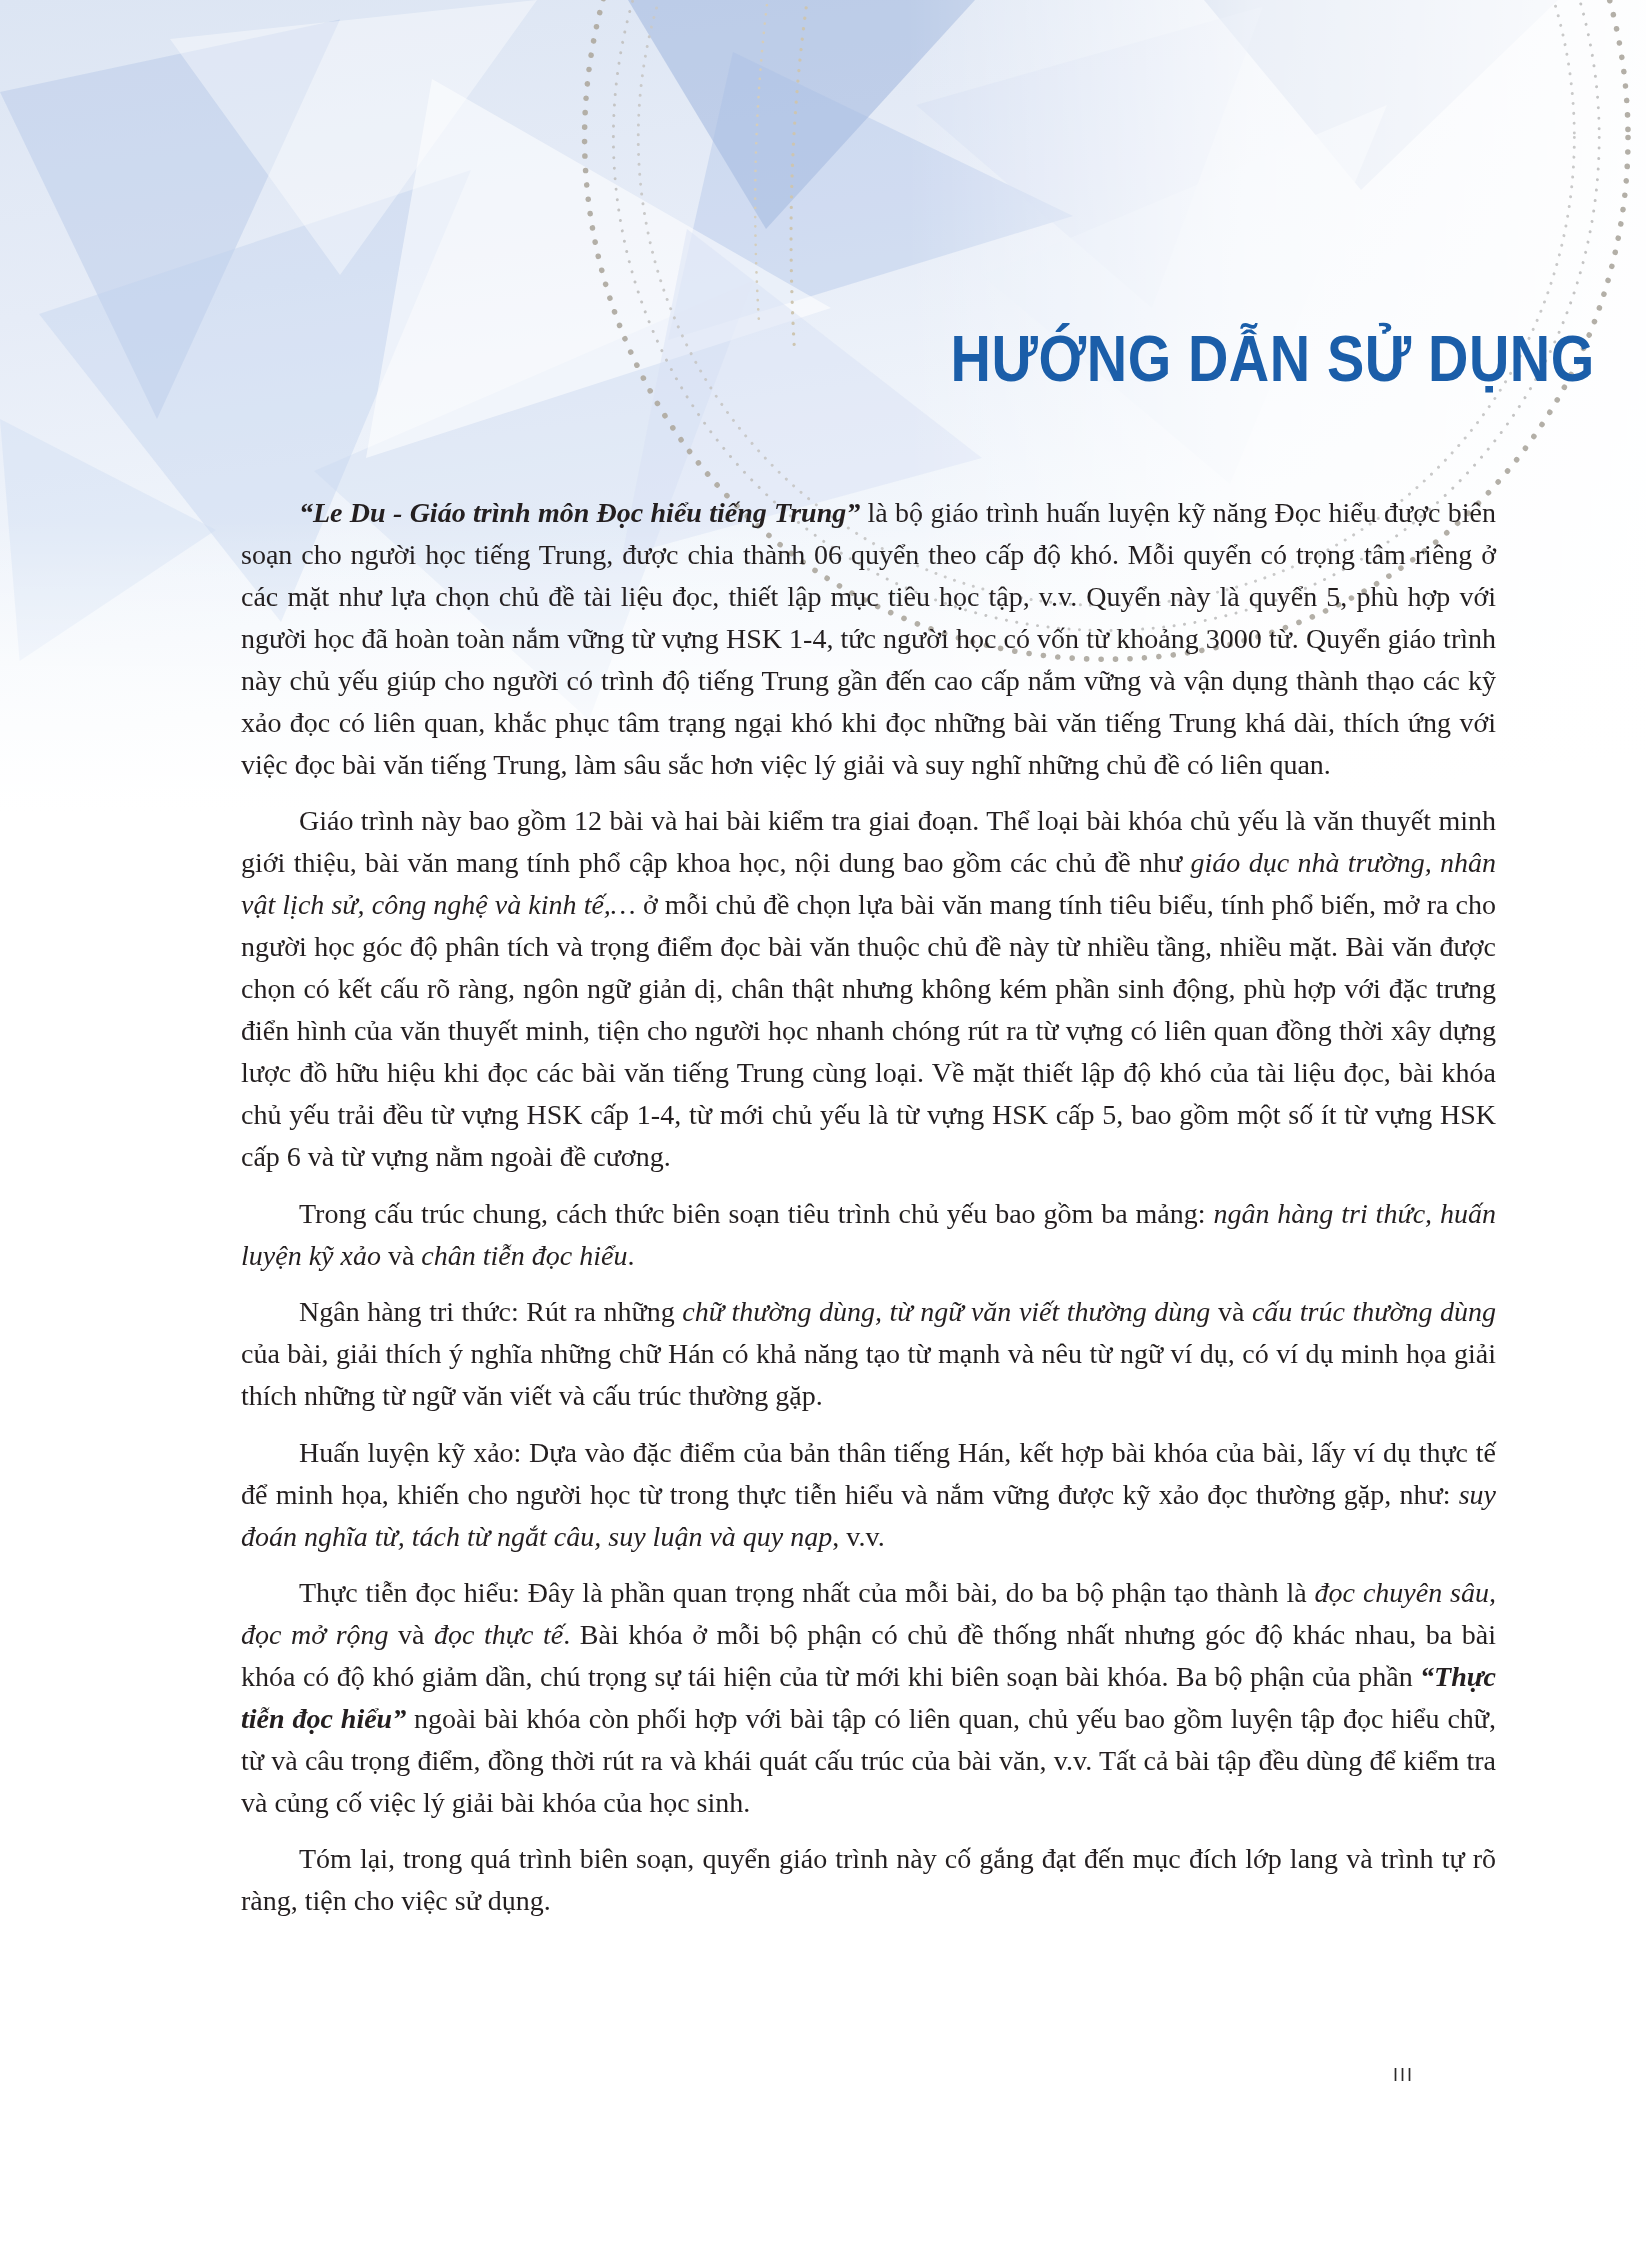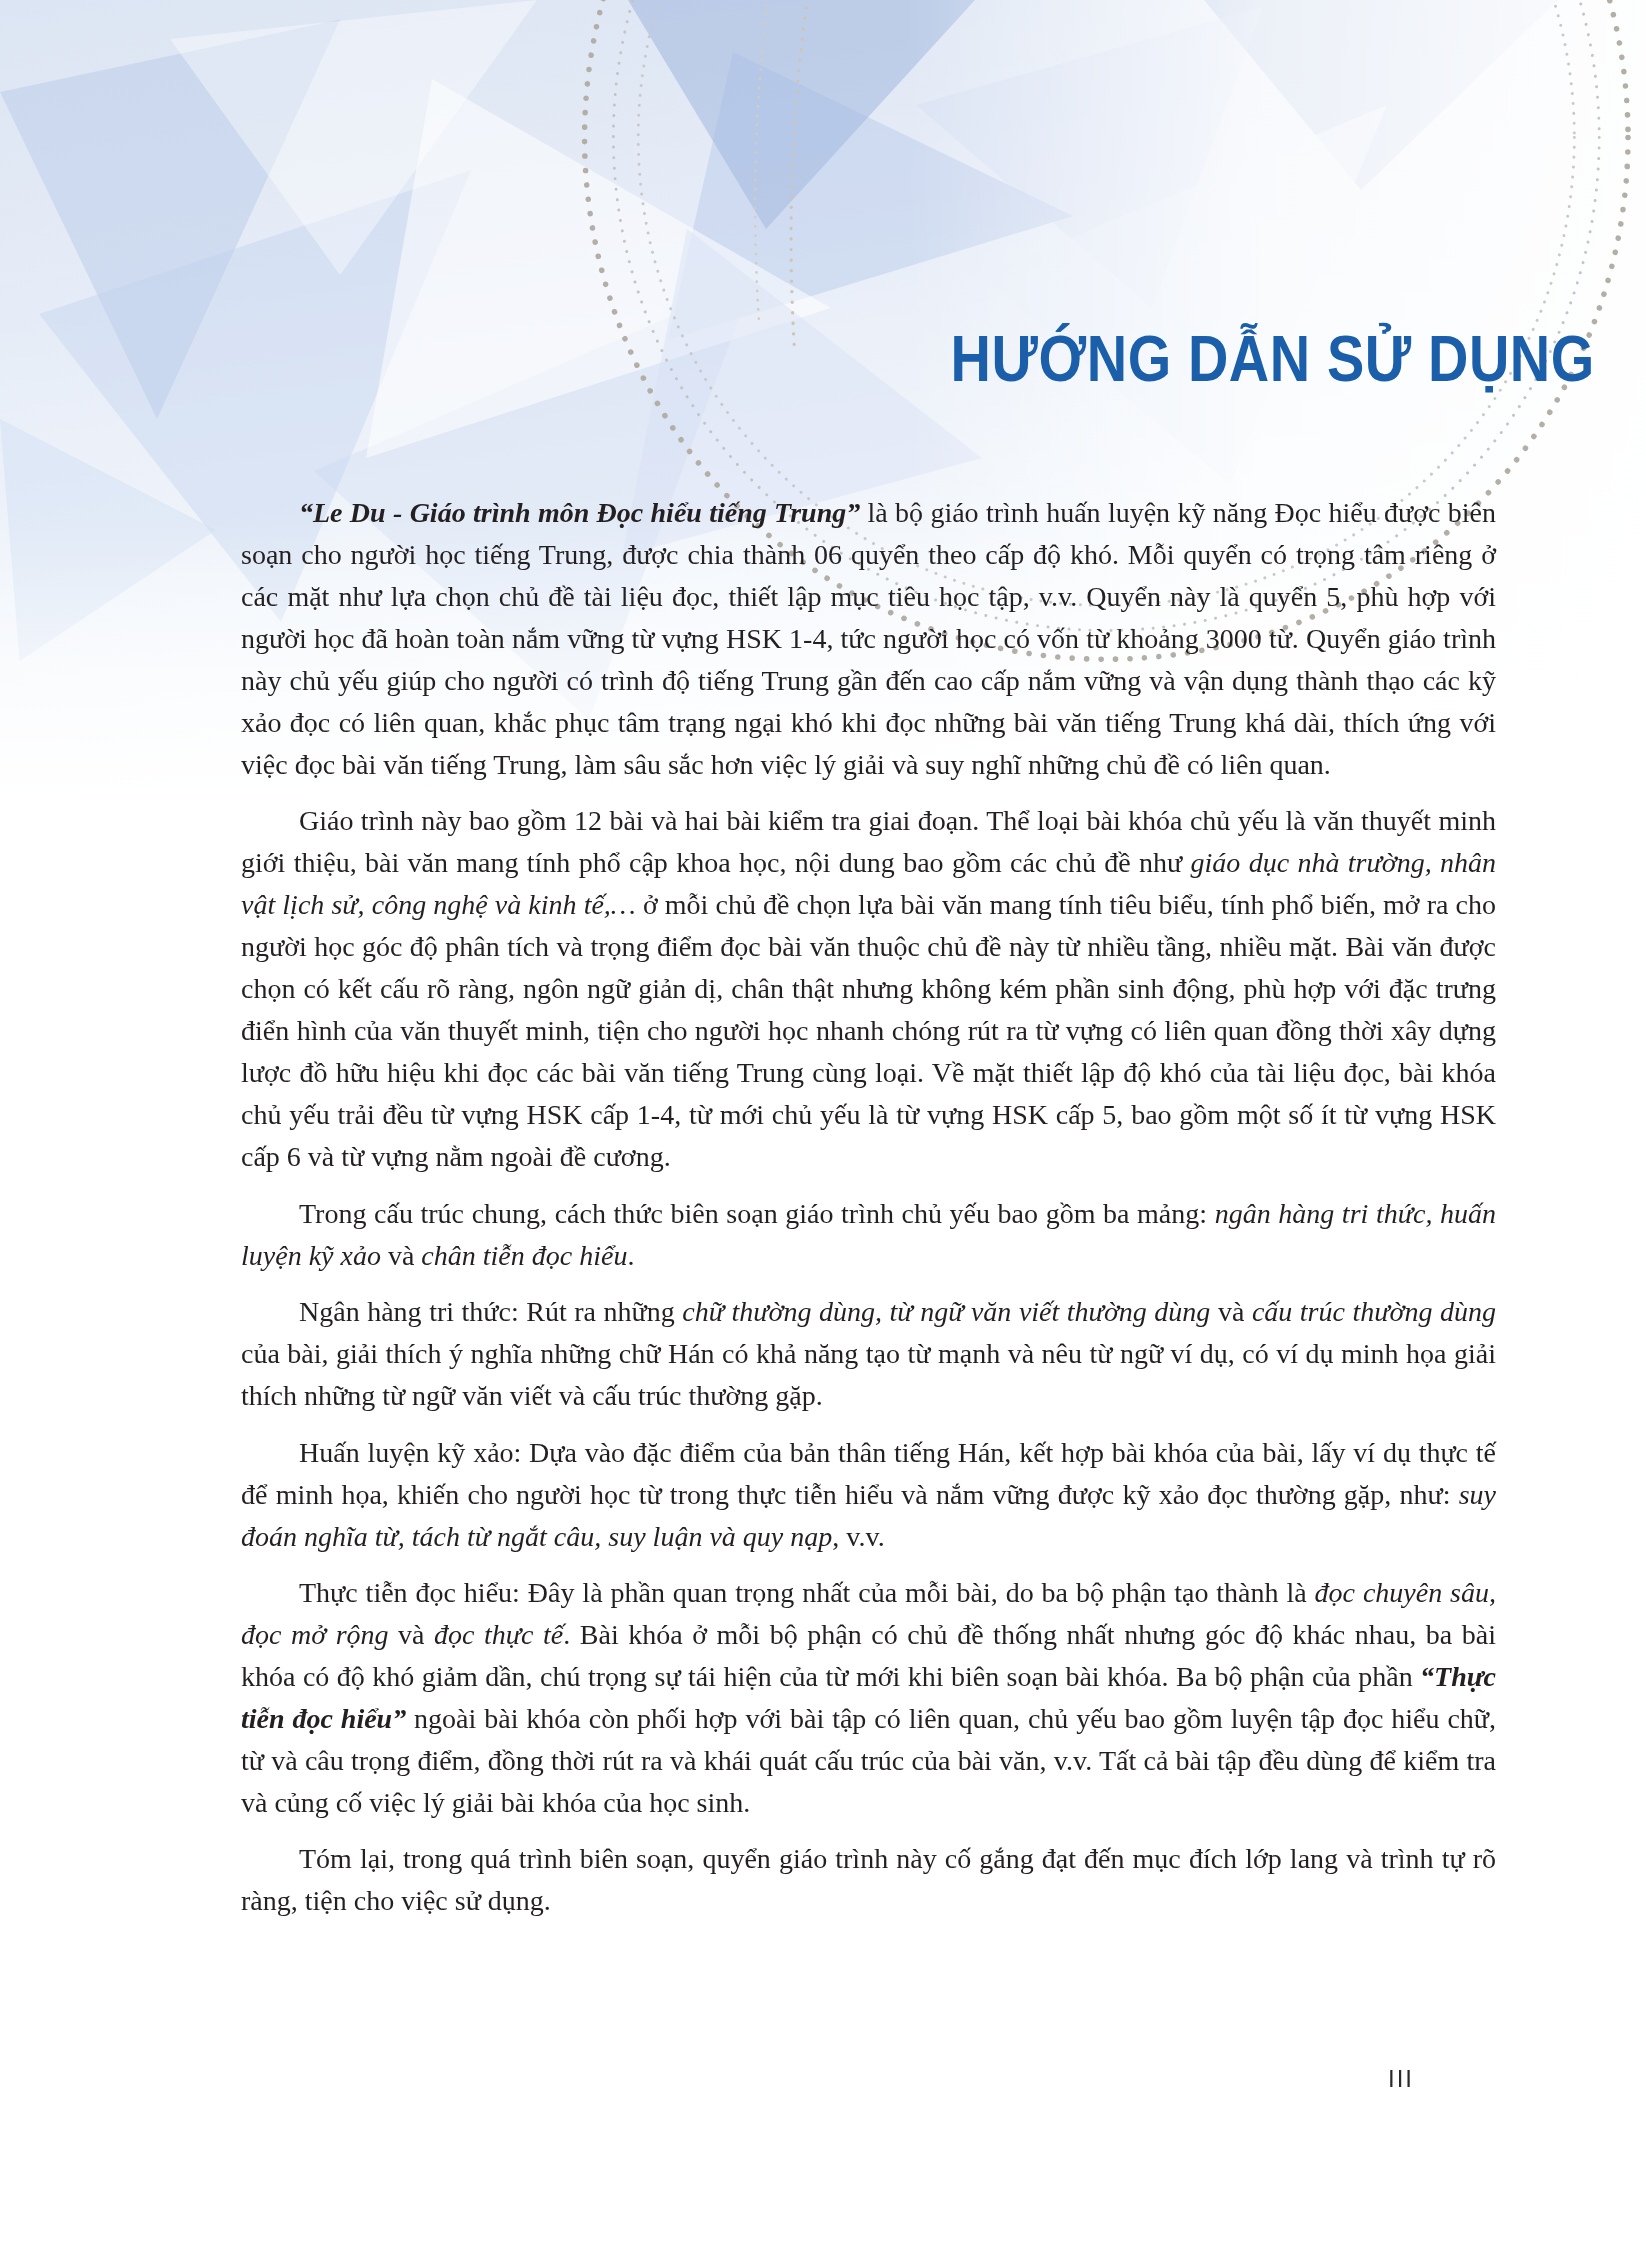--- a/index.html
+++ b/index.html
@@ -52,21 +52,21 @@
     font-size:33px; line-height:39px; color:#1e7cc6; text-indent:0; text-align:left;
   }
   .run { white-space:pre-wrap; }
   .r-n  { font-weight:normal; font-style:normal; }
   .r-b  { font-weight:normal;   font-style:normal; }
   .r-i  { font-weight:normal; font-style:italic; }
   .r-bi { font-weight:bold;   font-style:italic; }
 
   .page-number {
     position:absolute; top:2065px; right:233px;
-    font-family:"Liberation Sans", sans-serif; font-size:24px; color:#2b2a2a; letter-spacing:2px;
+    font-family:"Liberation Sans", sans-serif; font-size:18px; color:#2b2a2a; letter-spacing:2px;
   }
 </style>
 </head>
 <body>
 
 <div class="page">
 
   <div class="bg-facets">
     <div class="facet f1"></div>
     <div class="facet f2"></div>
@@ -92,21 +92,21 @@
     <path d="M 1175 -20 Q 1142 230 1160 500" fill="none" stroke="#d4cdbc" stroke-width="4" stroke-dasharray="0.1 14" stroke-linecap="round"></path>
   </svg>
 
   <h1 class="title">
     <span class="title-inner">HƯỚNG DẪN SỬ DỤNG</span>
   </h1>
 
   <div class="text-col">
     <p class="para"><span class="run r-bi">“Le Du - Giáo trình môn Đọc hiểu tiếng Trung” </span><span class="run r-n">là bộ giáo trình huấn luyện kỹ năng Đọc hiểu được biên soạn cho người học tiếng Trung, được chia thành 06 quyển theo cấp độ khó. Mỗi quyển có trọng tâm riêng ở các mặt như lựa chọn chủ đề tài liệu đọc, thiết lập mục tiêu học tập, v.v. Quyển này là quyển 5, phù hợp với người học đã hoàn toàn nắm vững từ vựng HSK 1-4, tức người học có vốn từ khoảng 3000 từ. Quyển giáo trình này chủ yếu giúp cho người có trình độ tiếng Trung gần đến cao cấp nắm vững và vận dụng thành thạo các kỹ xảo đọc có liên quan, khắc phục tâm trạng ngại khó khi đọc những bài văn tiếng Trung khá dài, thích ứng với việc đọc bài văn tiếng Trung, làm sâu sắc hơn việc lý giải và suy nghĩ những chủ đề có liên quan.</span></p>
     <p class="para"><span class="run r-n">Giáo trình này bao gồm 12 bài và hai bài kiểm tra giai đoạn. Thể loại bài khóa chủ yếu là văn thuyết minh giới thiệu, bài văn mang tính phổ cập khoa học, nội dung bao gồm các chủ đề như </span><span class="run r-i">giáo dục nhà trường, nhân vật lịch sử, công nghệ và kinh tế,…</span><span class="run r-n"> ở mỗi chủ đề chọn lựa bài văn mang tính tiêu biểu, tính phổ biến, mở ra cho người học góc độ phân tích và trọng điểm đọc bài văn thuộc chủ đề này từ nhiều tầng, nhiều mặt. Bài văn được chọn có kết cấu rõ ràng, ngôn ngữ giản dị, chân thật nhưng không kém phần sinh động, phù hợp với đặc trưng điển hình của văn thuyết minh, tiện cho người học nhanh chóng rút ra từ vựng có liên quan đồng thời xây dựng lược đồ hữu hiệu khi đọc các bài văn tiếng Trung cùng loại. Về mặt thiết lập độ khó của tài liệu đọc, bài khóa chủ yếu trải đều từ vựng HSK cấp 1-4, từ mới chủ yếu là từ vựng HSK cấp 5, bao gồm một số ít từ vựng HSK cấp 6 và từ vựng nằm ngoài đề cương.</span></p>
-    <p class="para"><span class="run r-n">Trong cấu trúc chung, cách thức biên soạn giáo trình chủ yếu bao gồm ba mảng: </span><span class="run r-i">ngân hàng tri thức, huấn luyện kỹ xảo</span><span class="run r-n"> và </span><span class="run r-i">chân tiễn đọc hiểu</span><span class="run r-n">.</span></p>
+    <p class="para"><span class="run r-n">Trong cấu trúc chung, cách thức biên soạn tiêu trình chủ yếu bao gồm ba mảng: </span><span class="run r-i">ngân hàng tri thức, huấn luyện kỹ xảo</span><span class="run r-n"> và </span><span class="run r-i">chân tiễn đọc hiểu</span><span class="run r-n">.</span></p>
     <p class="para"><span class="run r-b">Ngân hàng tri thức: </span><span class="run r-n">Rút ra những </span><span class="run r-i">chữ thường dùng, từ ngữ văn viết thường dùng</span><span class="run r-n"> và </span><span class="run r-i">cấu trúc thường dùng</span><span class="run r-n"> của bài, giải thích ý nghĩa những chữ Hán có khả năng tạo từ mạnh và nêu từ ngữ ví dụ, có ví dụ minh họa giải thích những từ ngữ văn viết và cấu trúc thường gặp.</span></p>
     <p class="para"><span class="run r-b">Huấn luyện kỹ xảo: </span><span class="run r-n">Dựa vào đặc điểm của bản thân tiếng Hán, kết hợp bài khóa của bài, lấy ví dụ thực tế để minh họa, khiến cho người học từ trong thực tiễn hiểu và nắm vững được kỹ xảo đọc thường gặp, như: </span><span class="run r-i">suy đoán nghĩa từ, tách từ ngắt câu, suy luận và quy nạp</span><span class="run r-n">, v.v.</span></p>
     <p class="para"><span class="run r-b">Thực tiễn đọc hiểu: </span><span class="run r-n">Đây là phần quan trọng nhất của mỗi bài, do ba bộ phận tạo thành là </span><span class="run r-i">đọc chuyên sâu, đọc mở rộng</span><span class="run r-n"> và </span><span class="run r-i">đọc thực tế</span><span class="run r-n">. Bài khóa ở mỗi bộ phận có chủ đề thống nhất nhưng góc độ khác nhau, ba bài khóa có độ khó giảm dần, chú trọng sự tái hiện của từ mới khi biên soạn bài khóa. Ba bộ phận của phần </span><span class="run r-bi">“Thực tiễn đọc hiểu”</span><span class="run r-n"> ngoài bài khóa còn phối hợp với bài tập có liên quan, chủ yếu bao gồm luyện tập đọc hiểu chữ, từ và câu trọng điểm, đồng thời rút ra và khái quát cấu trúc của bài văn, v.v. Tất cả bài tập đều dùng để kiểm tra và củng cố việc lý giải bài khóa của học sinh.</span></p>
     <p class="para"><span class="run r-n">Tóm lại, trong quá trình biên soạn, quyển giáo trình này cố gắng đạt đến mục đích lớp lang và trình tự rõ ràng, tiện cho việc sử dụng.</span></p>
   </div>
 
   <div class="page-number">III</div>
 
 </div>
 

